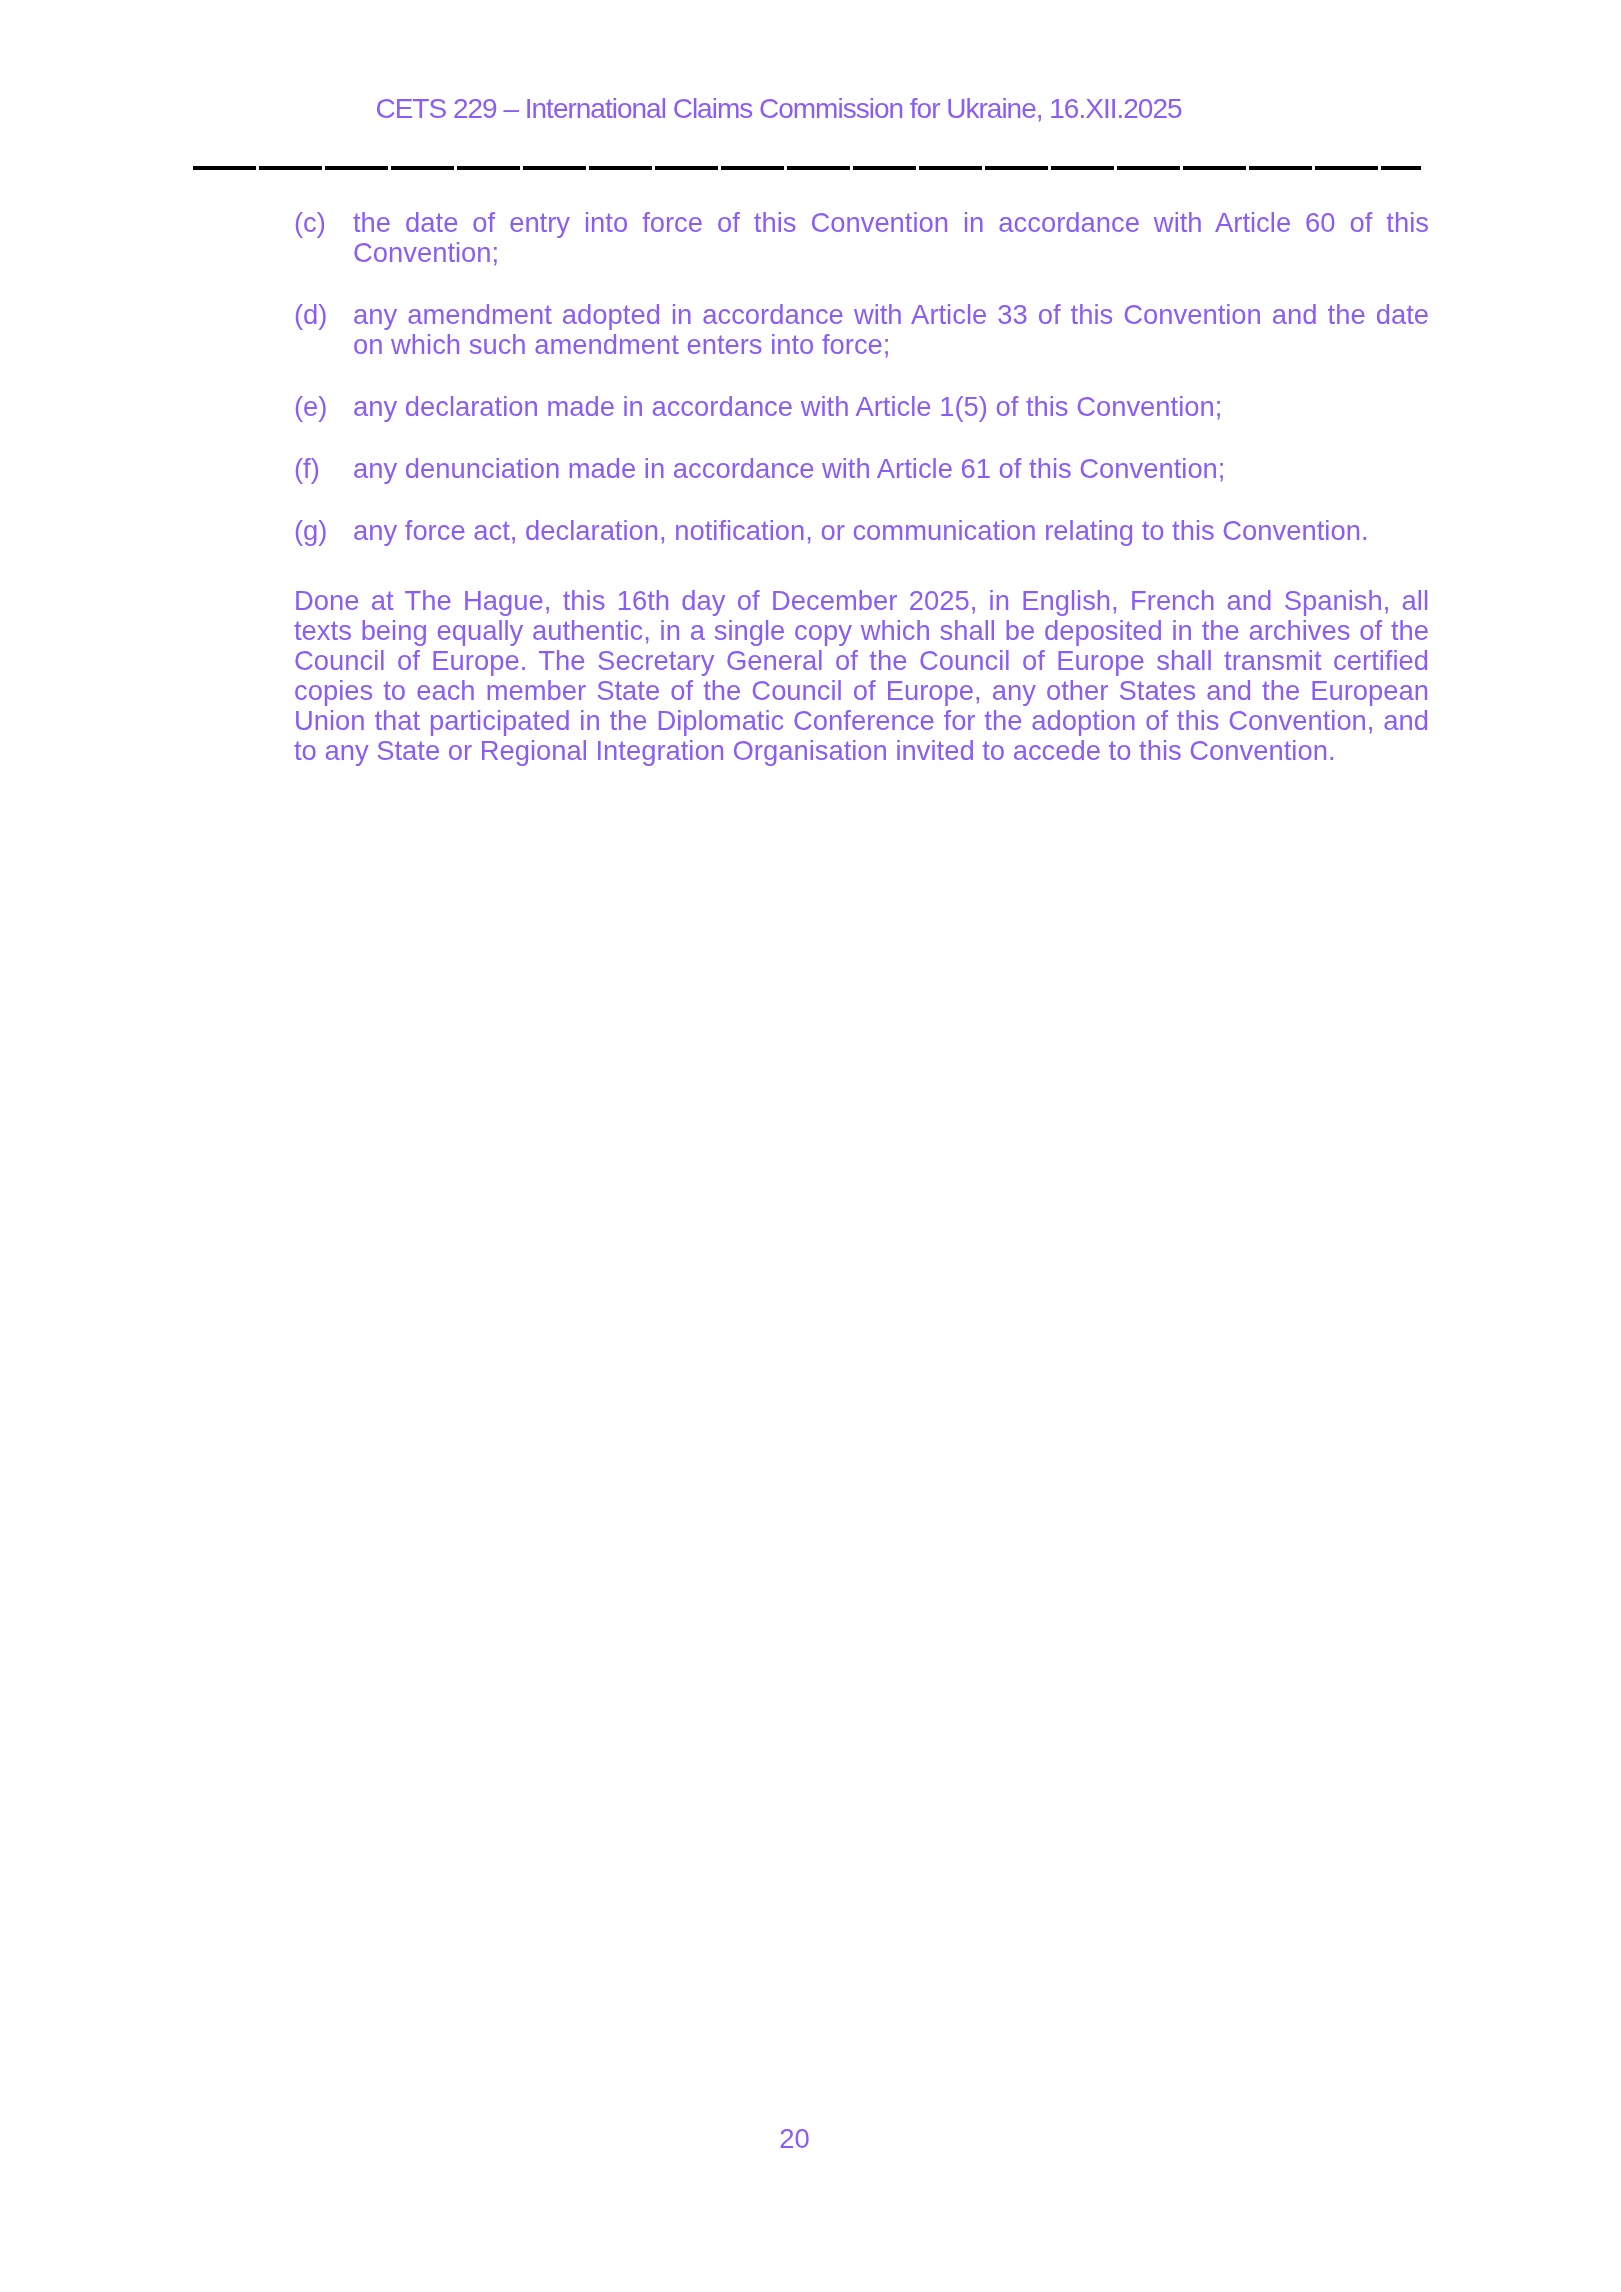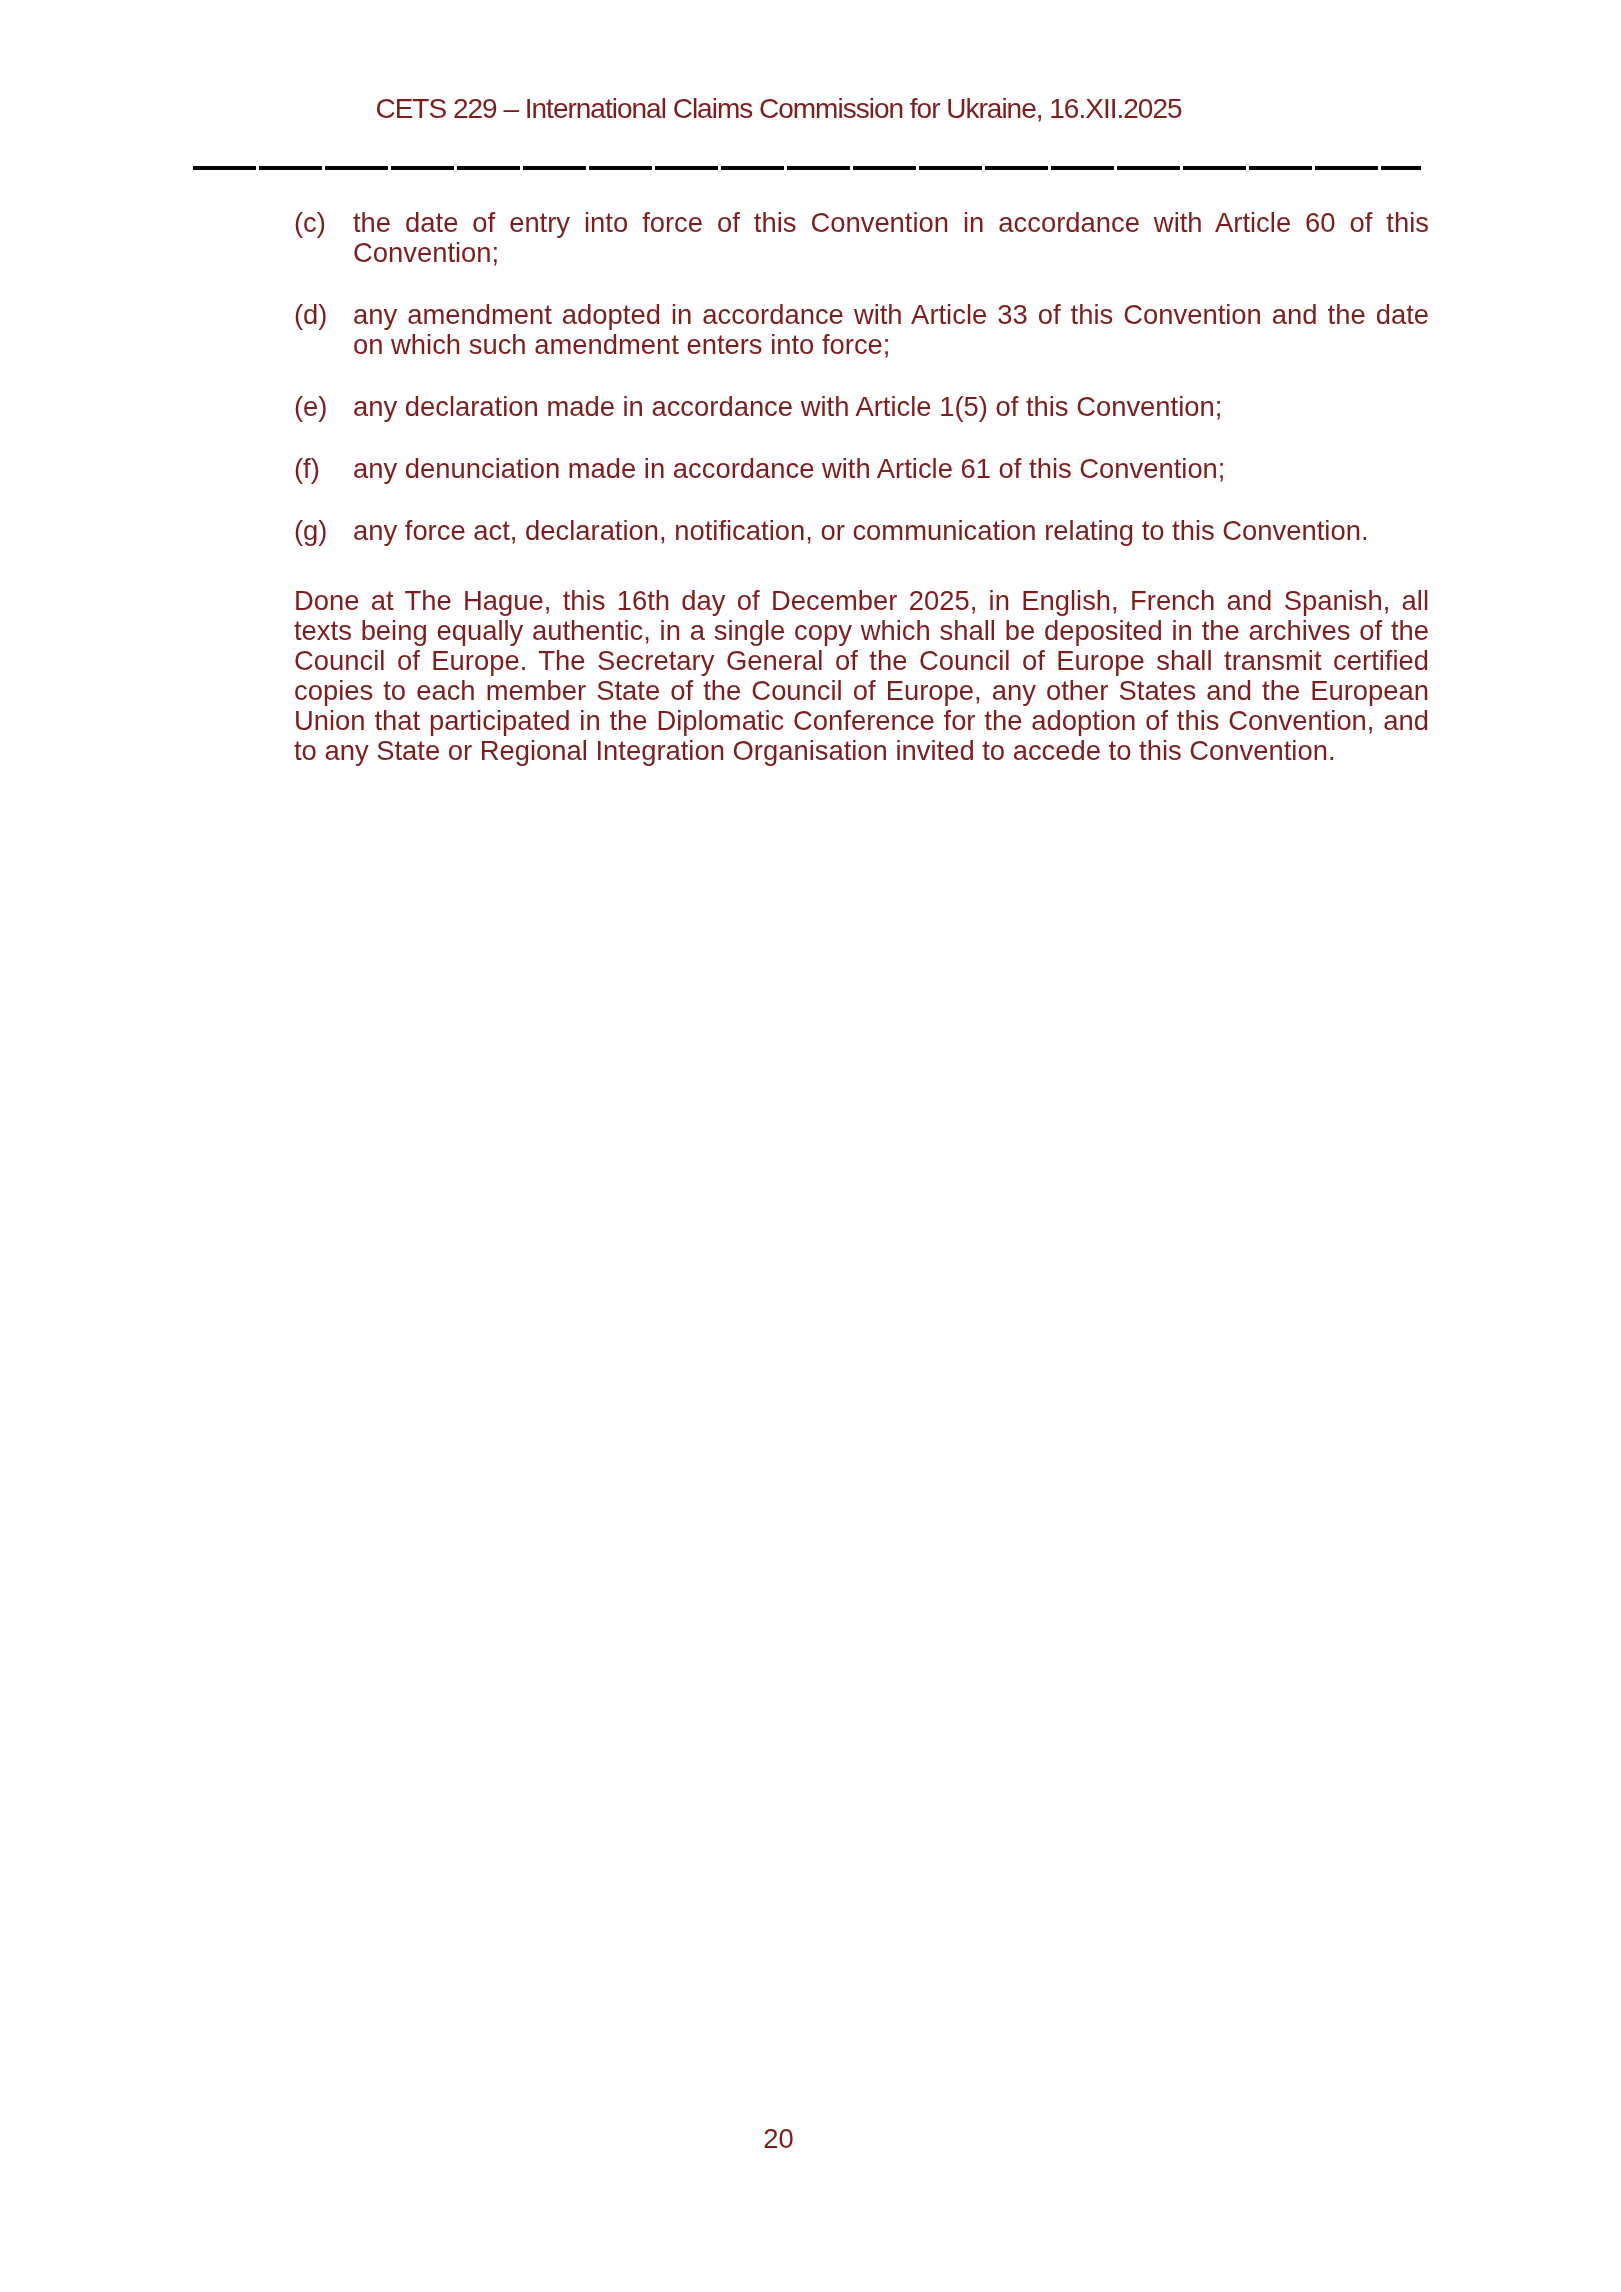--- a/index.html
+++ b/index.html
@@ -5,21 +5,21 @@
   html, body {
     margin: 0;
     padding: 0;
     background: #ffffff;
   }
   .page {
     position: relative;
     width: 1557px;
     height: 2293px;
     background: #ffffff;
-    color: #7f1d1d;
+    color: #8b5cf6;
     font-family: "Liberation Sans", "DejaVu Sans", sans-serif;
     overflow: hidden;
   }
   .doc-header {
     position: absolute;
     top: 92px;
     left: 0;
     width: 100%;
     text-align: center;
     font-size: 28px;
@@ -63,21 +63,21 @@
   }
   .para-witness {
     margin-top: 96px;
   }
   .para-done {
     margin-top: 40px;
   }
   .page-footer {
     position: absolute;
     top: 2124px;
-    left: 0;
+    left: 16px;
     width: 100%;
     text-align: center;
     font-size: 27.4px;
     line-height: 30px;
   }
 </style>
 </head>
 <body>
 
 <div class="page">

